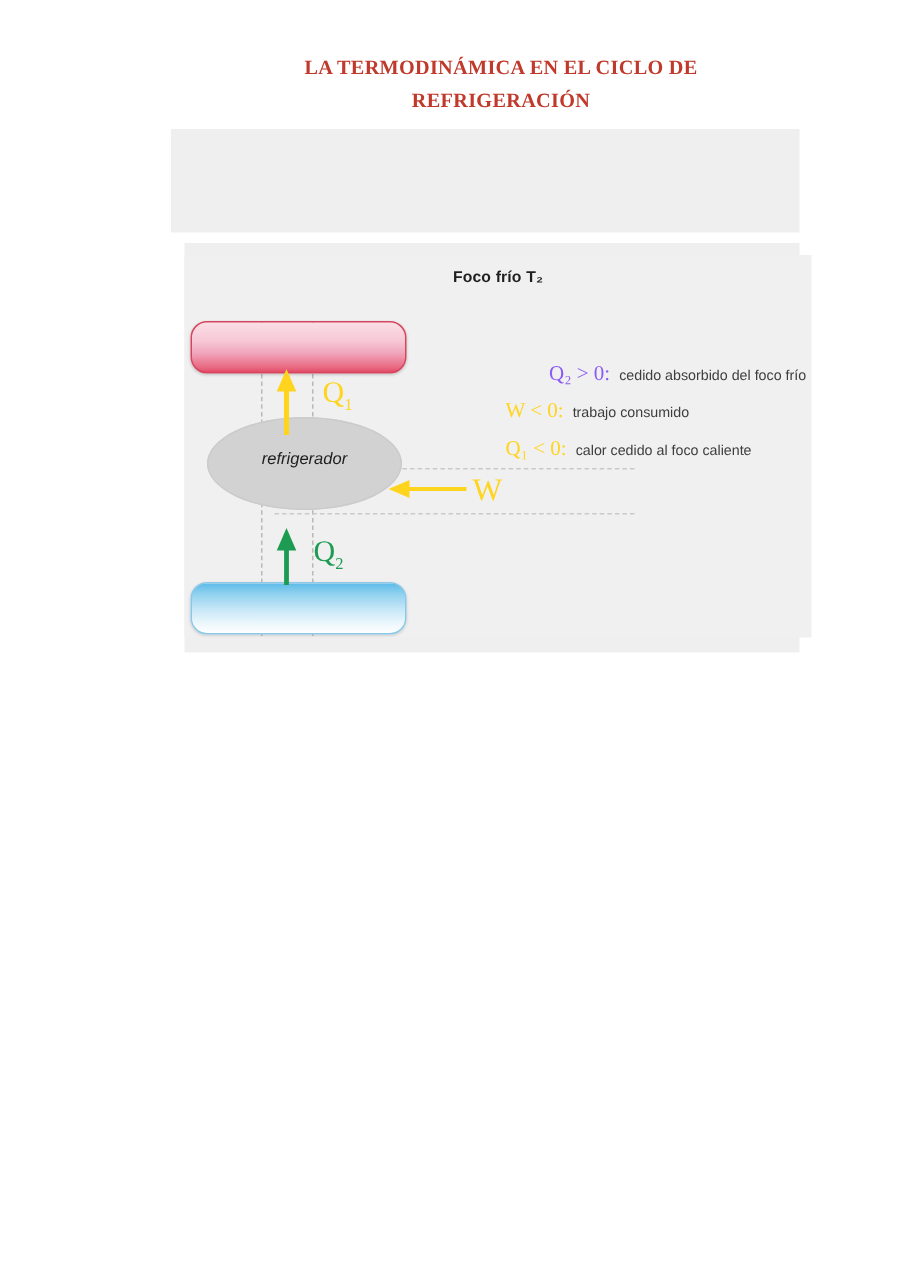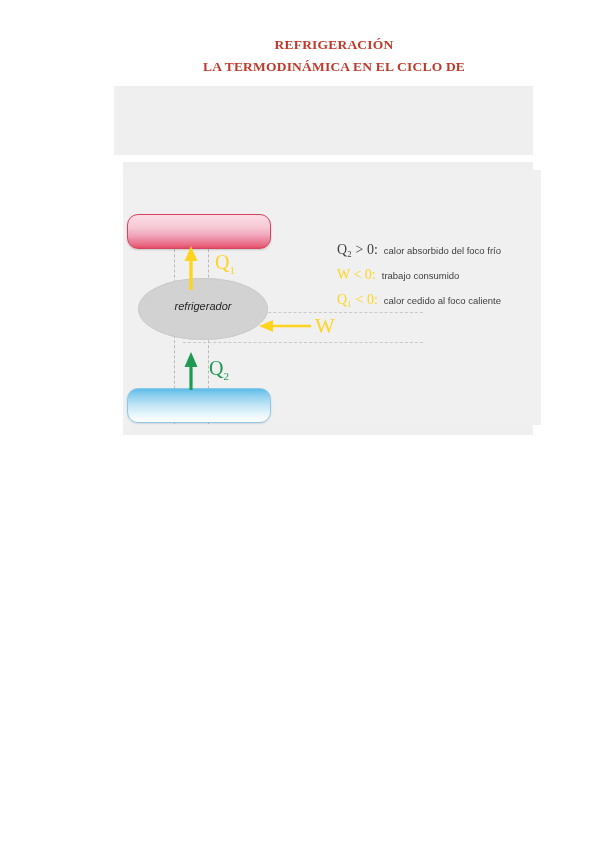--- a/index.html
+++ b/index.html
@@ -187,48 +187,49 @@
     font-family: "Liberation Serif", serif;
     font-size: 14px;
     font-weight: normal;
   }
   .legend-txt {
     font-family: "Liberation Sans", sans-serif;
     font-size: 9.5px;
     color: #3d3d3d;
     padding-left: 6px;
   }
-  .sym-green { color: #404040; }
+  .sym-green { color: #8b5cf6; margin-left: 29px; }
   .sym-yellow { color: #FFD41E; }
 </style>
 </head>
 <body>
 
 <div id="doc-title">
+  <span class="tline">LA TERMODINÁMICA EN EL CICLO DE</span>
   <span class="tline">REFRIGERACIÓN</span>
-  <span class="tline">LA TERMODINÁMICA EN EL CICLO DE</span>
 </div>
 
 <div id="panel-top"></div>
 
 <div id="panel-main"></div>
 
 <div id="figure">
 
   <div class="guide-v" id="guide-left"></div>
   <div class="guide-v" id="guide-right"></div>
   <div class="guide-h" id="guide-h-top"></div>
   <div class="guide-h" id="guide-h-bot"></div>
 
   <div id="hot-box"></div>
 
   <div id="engine-ellipse"></div>
   <div id="engine-label">refrigerador</div>
 
   <div id="cold-box"></div>
+  <div id="cold-label">Foco frío T₂</div>
 
   <svg id="arrows" viewBox="0 0 418 255">
 
     <g>
       <line x1="68" y1="120" x2="68" y2="88" stroke="#FFD41E" stroke-width="3.4"></line>
       <polygon points="68,76 61.5,91 74.5,91" fill="#FFD41E"></polygon>
     </g>
 
     <g>
       <line x1="68" y1="220" x2="68" y2="195" stroke="#1E9B52" stroke-width="3.2"></line>
@@ -240,21 +241,21 @@
       <polygon points="136,156 150,150 150,162" fill="#FFD41E"></polygon>
     </g>
   </svg>
 
   <div class="q-label" id="label-q1">Q<sub>1</sub></div>
   <div class="q-label" id="label-q2">Q<sub>2</sub></div>
   <div class="q-label" id="label-w">W</div>
 
   <div id="legend">
     <div class="legend-row">
-      <span class="legend-sym sym-green">Q₂ &gt; 0:</span><span class="legend-txt">calor absorbido del foco frío</span>
+      <span class="legend-sym sym-green">Q₂ &gt; 0:</span><span class="legend-txt">cedido absorbido del foco frío</span>
     </div>
     <div class="legend-row">
       <span class="legend-sym sym-yellow">W &lt; 0:</span><span class="legend-txt">trabajo consumido</span>
     </div>
     <div class="legend-row">
       <span class="legend-sym sym-yellow">Q₁ &lt; 0:</span><span class="legend-txt">calor cedido al foco caliente</span>
     </div>
   </div>
 
 </div>

